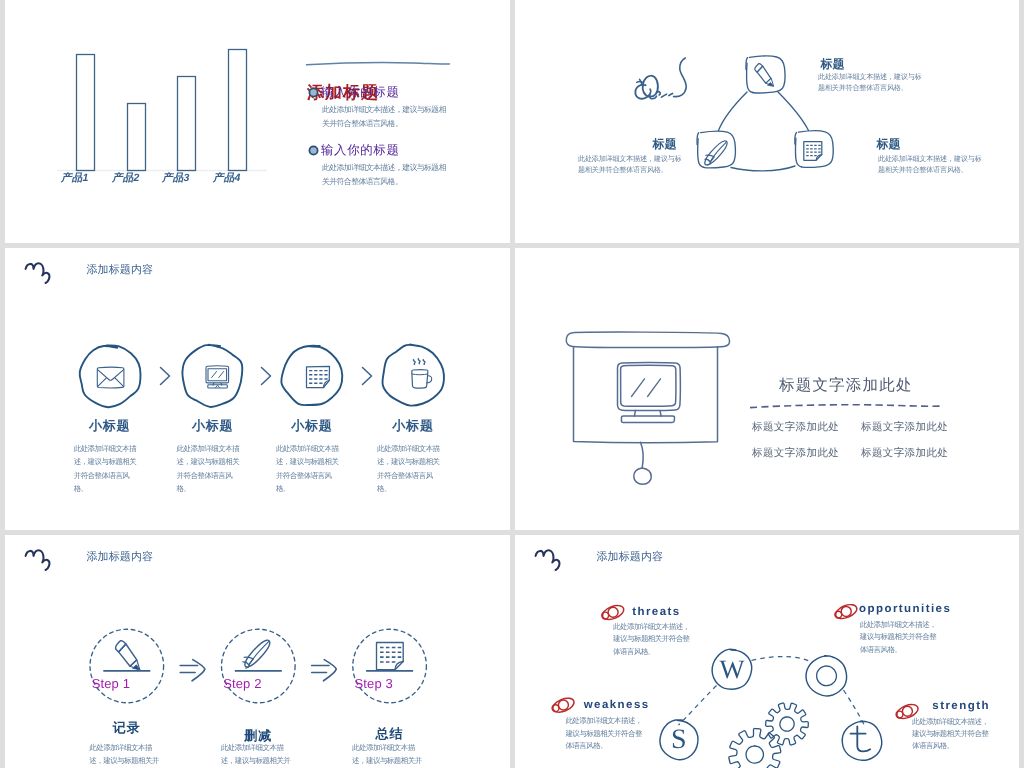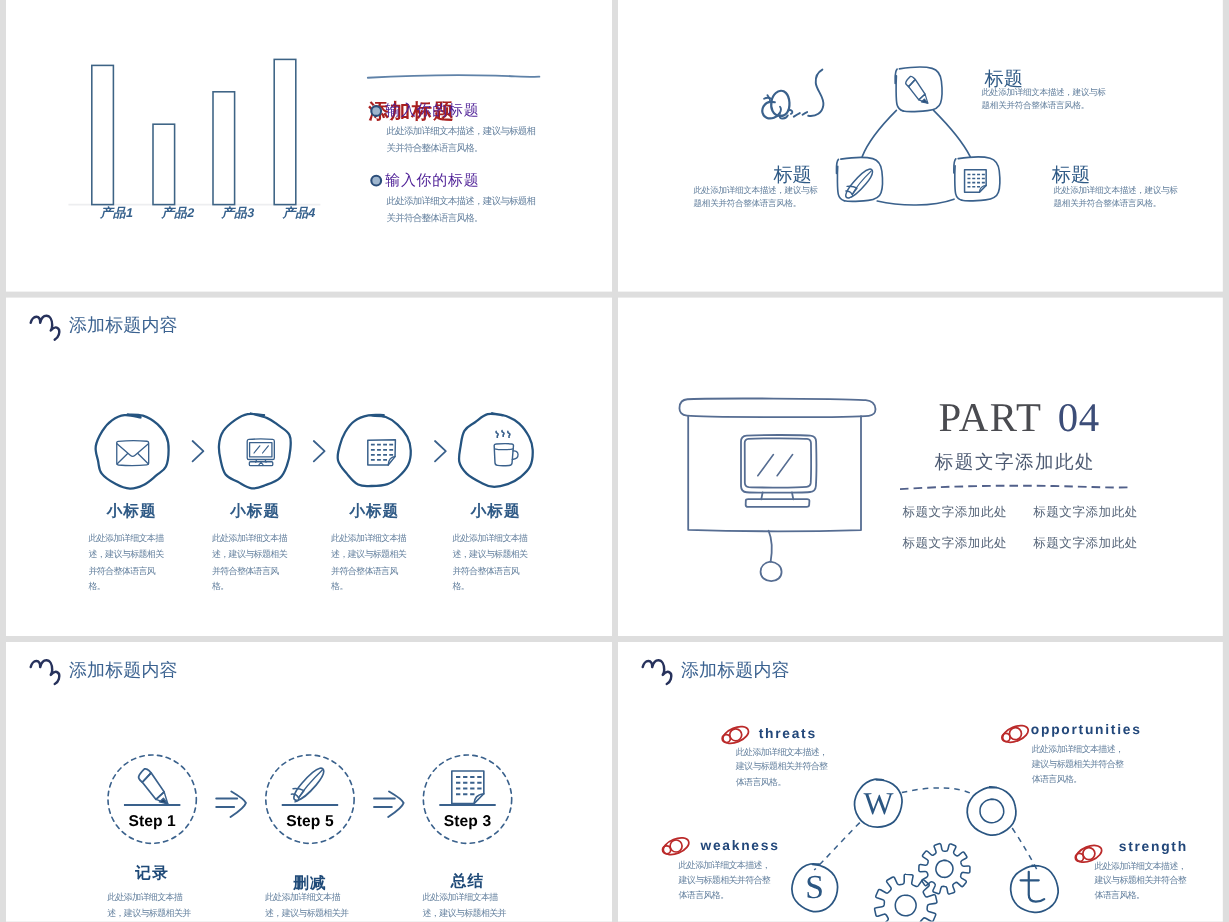--- a/index.html
+++ b/index.html
@@ -9,51 +9,51 @@
   .s1{left:5px;top:0;width:505px;height:243px;}
   .s2{left:515px;top:0;width:504px;height:243px;}
   .s3{left:5px;top:248px;width:505px;height:282px;}
   .s4{left:515px;top:248px;width:504px;height:282px;}
   .s5{left:5px;top:535px;width:505px;height:233px;}
   .s6{left:515px;top:535px;width:504px;height:233px;}
   .abs{position:absolute;}
   svg{display:block;overflow:visible;}
 
   
-  .cat{position:absolute;top:172px;width:50px;text-align:right;font-size:10.5px;font-weight:bold;
+  .cat{position:absolute;top:172px;width:50px;text-align:left;font-size:10.5px;font-weight:bold;
        color:#35608c;font-style:italic;letter-spacing:0.2px;}
   #s1title{font-size:17px;font-weight:bold;color:#a81f1f;letter-spacing:1px;}
   .bullet-row{left:302px;width:180px;}
   .b-head{left:14px;top:0.5px;font-size:12.4px;color:#4c1d95;letter-spacing:0.7px;white-space:nowrap;}
   .b-body{left:15px;top:20px;width:127px;font-size:7.9px;line-height:14.2px;color:#64809e;letter-spacing:-0.6px;}
 
   
-  .sec-head{font-size:15px;color:#3b6290;letter-spacing:0.1px;}
+  .sec-head{font-size:11px;color:#3b6290;letter-spacing:0.1px;margin-left:29px;}
   
   .s3-title{font-size:13px;font-weight:bold;color:#2f5a86;text-align:center;letter-spacing:0.8px;}
   .s3-body{font-size:7.5px;line-height:13.3px;color:#64809e;letter-spacing:-0.55px;}
 
   
   .p4-word{font-family:"Liberation Serif",serif;font-size:34px;color:#4a4b50;letter-spacing:1.2px;}
   .p4-num{font-family:"Liberation Serif",serif;font-size:34px;color:#3c4d78;letter-spacing:0.5px;margin-left:13px;}
   .p4-sub{font-size:15.5px;color:#4d5a72;letter-spacing:1.2px;}
   .p4-item{font-size:10.5px;color:#566579;letter-spacing:0.4px;white-space:nowrap;}
 
   
-  .s5-step{font-size:13px;font-weight:bold;color:#000000;text-align:center;letter-spacing:0.1px;}
+  .s5-step{font-size:13px;font-weight:normal;color:#a21caf;letter-spacing:0.1px;}
   .s5-title{font-size:13px;font-weight:bold;color:#1f4a78;text-align:center;letter-spacing:1px;}
   .s5-body{font-size:7.5px;line-height:13.0px;color:#64809e;letter-spacing:-0.55px;}
 
   
   .swot-letter{font-family:"Liberation Serif",serif;color:#2b5682;width:40px;height:40px;line-height:40px;text-align:center;}
   .swot-label{font-size:11.5px;font-weight:bold;color:#22477a;letter-spacing:1.45px;white-space:nowrap;}
   .swot-body{font-size:7.5px;line-height:12.4px;color:#64809e;letter-spacing:-0.55px;}
 
   
-  .s2-title{font-size:16px;font-weight:normal;color:#2f5a86;letter-spacing:0px;}
+  .s2-title{font-size:12px;font-weight:bold;color:#2f5a86;letter-spacing:0px;}
   .s2-body{font-size:7.2px;line-height:10.6px;color:#64809e;letter-spacing:-0.3px;}
 </style>
 </head>
 <body>
 
 <div class="grid">
   <div class="slide s1">
 
     <div class="abs" style="left:0;top:0;">
       <svg width="300" height="200" viewBox="0 0 300 200">
@@ -235,21 +235,20 @@
         <path d="M58.5 98.7 L58.5 193.5 C100 194.9, 163 194.9, 202.5 193.7 L202.5 98.8"></path>
         <path d="M102.5 120 C102.5 117, 104.1 115.2, 107.2 115 C117.6 114.3, 154.5 114.3, 160.5 115.1 C163.3 115.4, 165 117.2, 165.1 120.1 C165.3 127.5, 165.3 151.2, 164.9 157 C164.7 160, 163 161.7, 160 162 C151.5 162.7, 116 162.8, 107.2 162.2 C104.2 162, 102.6 160.1, 102.5 157.1 Z"></path>
         <path d="M105.6 121 C105.6 119, 106.6 117.9, 108.7 117.7 C118.6 117.1, 151.5 117.1, 157.5 117.8 C159.6 118, 160.7 119.2, 160.8 121.2 C160.9 128.1, 160.9 149.5, 160.6 154.4 C160.4 156.4, 159.3 157.5, 157.2 157.7 C149.2 158.4, 118 158.5, 109 157.9 C106.9 157.7, 105.8 156.5, 105.7 154.5 Z"></path>
         <path d="M116.5 148.5 L129.5 130.8 M132.6 148.5 L145.5 130.8" stroke-width="1.3"></path>
         <path d="M120.5 162.4 L119.4 168.1 M145 162.4 L146.1 168.1"></path>
         <path d="M106.5 169.5 C106.4 168.4, 107.1 167.9, 108.5 167.9 L157.5 167.9 C158.9 167.9, 159.6 168.5, 159.5 169.5 L159.3 172.8 C159.2 173.9, 158.5 174.4, 157.2 174.4 L108.3 174.4 C107 174.4, 106.4 173.9, 106.4 172.8 Z"></path>
         <path d="M125.5 194.3 C128.5 201.5, 128.6 211.5, 127.2 220"></path>
         <path d="M127 220 C122 220.8, 118.8 224, 118.8 228.4 C118.8 233, 122.8 236.3, 127.7 236.3 C132.6 236.3, 136.4 233, 136.3 228.4 C136.2 223.8, 132.5 220.7, 127 220 Z"></path>
       </g>
     </svg>
-    <div class="abs" style="left:267px;top:82px;"><span class="p4-word">PART</span><span class="p4-num">04</span></div>
     <div class="abs p4-sub" style="left:264px;top:127px;">标题文字添加此处</div>
     <svg class="abs" style="left:233px;top:152px;" width="200" height="12">
       <path d="M2 7.6 C40 5.2, 90 4.2, 130 5.0 C155 5.5, 175 6.6, 194 6.1" fill="none" stroke="#51608a" stroke-width="1.6" stroke-linecap="butt" stroke-dasharray="7.2 4.2"></path>
     </svg>
     <div class="abs p4-item" style="left:237px;top:173px;">标题文字添加此处</div>
     <div class="abs p4-item" style="left:346px;top:173px;">标题文字添加此处</div>
     <div class="abs p4-item" style="left:237px;top:199px;">标题文字添加此处</div>
     <div class="abs p4-item" style="left:346px;top:199px;">标题文字添加此处</div>
   </div>
   <div class="slide s5">
@@ -295,21 +294,21 @@
         </g>
       </g>
     </svg>
     <svg class="abs" style="left:19px;top:14px;" width="30" height="24" viewBox="0 0 30 24">
       <path d="M1.6 6.9 C2.2 4.2, 4.2 2.0, 6.3 1.9 C8.4 1.8, 9.6 3.8, 9.5 6.9 C10.4 3.3, 12.4 1.2, 14.6 1.2 C17.7 1.2, 19.5 4.7, 19.5 9.1 C19.5 11.0, 19.1 12.4, 18.3 13.4 C20.2 11.2, 22.0 10.5, 23.3 11.0 C25.3 11.8, 25.8 14.3, 25.0 16.9 C24.3 19.1, 23.0 20.3, 21.6 21.0" fill="none" stroke="#27325c" stroke-width="2.05" stroke-linecap="round" stroke-linejoin="round"></path>
     </svg>
     <div class="abs sec-head" style="left:52.5px;top:15px;">添加标题内容</div>
     <div class="abs s5-step" style="left:86.8px;top:141px;width:70px;">Step 1</div>
     <div class="abs s5-title" style="left:81.8px;top:184px;width:80px;">记录</div>
     <div class="abs s5-body" style="left:84.3px;top:206px;width:76px;">此处添加详细文本描述，建议与标题相关并符合整体语言风格。</div>
-    <div class="abs s5-step" style="left:218.3px;top:141px;width:70px;">Step 5</div>
+    <div class="abs s5-step" style="left:218.3px;top:141px;width:70px;">Step 2</div>
     <div class="abs s5-title" style="left:213.3px;top:192px;width:80px;">删减</div>
     <div class="abs s5-body" style="left:215.8px;top:206px;width:76px;">此处添加详细文本描述，建议与标题相关并符合整体语言风格。</div>
     <div class="abs s5-step" style="left:349.6px;top:141px;width:70px;">Step 3</div>
     <div class="abs s5-title" style="left:344.6px;top:190px;width:80px;">总结</div>
     <div class="abs s5-body" style="left:347.1px;top:206px;width:76px;">此处添加详细文本描述，建议与标题相关并符合整体语言风格。</div>
   </div>
   <div class="slide s6">
     <svg class="abs" style="left:0;top:0;" width="504" height="233" viewBox="0 0 504 233">
         <g stroke="#3a618c" stroke-width="1.25" fill="none" stroke-dasharray="4.6 4.2" stroke-linecap="butt">
           <path d="M201.5 150.5 C186 166, 172 182, 163.5 190"></path>

